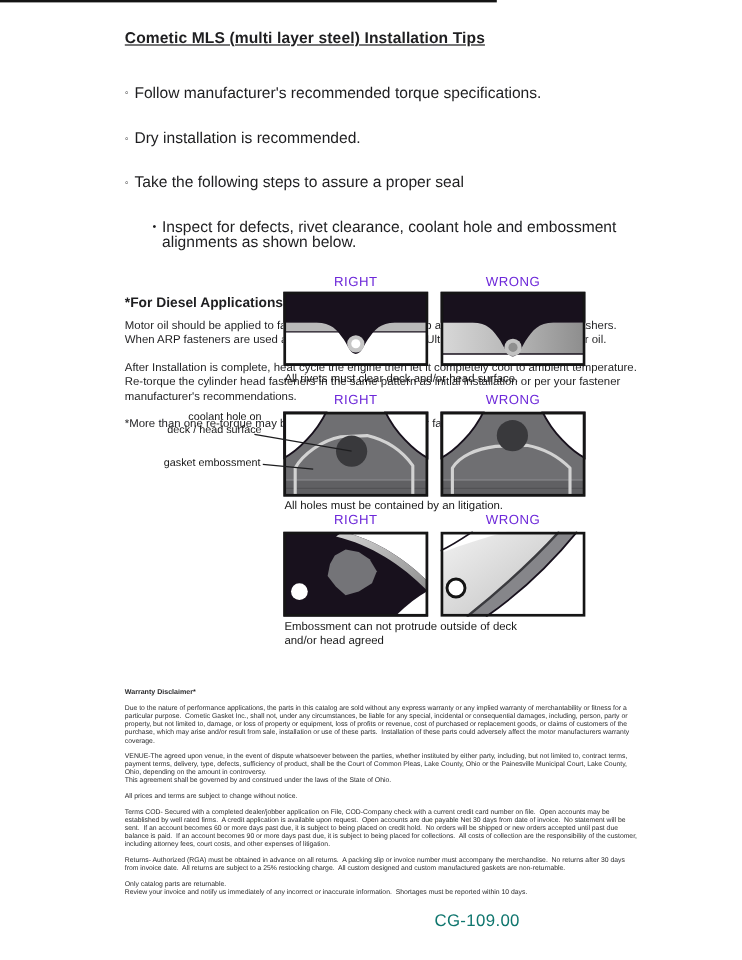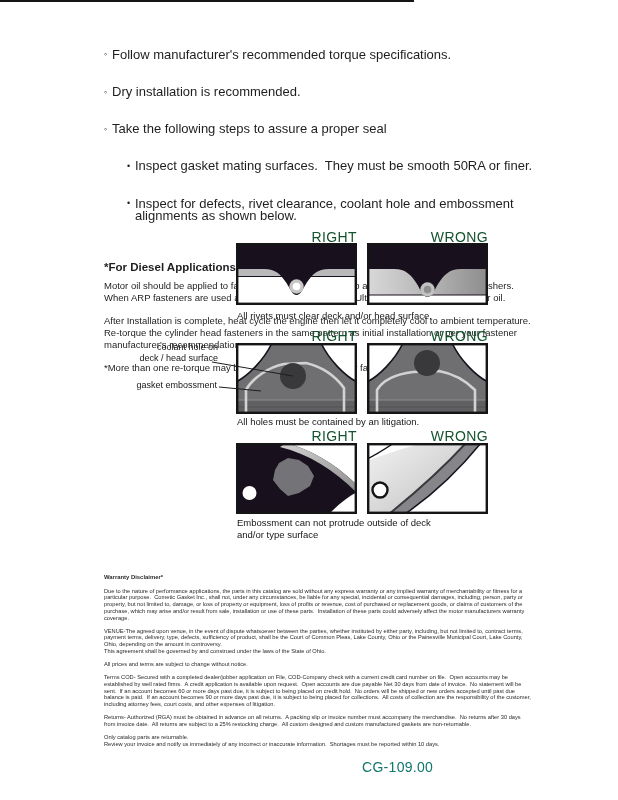--- a/index.html
+++ b/index.html
@@ -12,46 +12,46 @@
   .title{font-size:13px;font-weight:bold;text-decoration:underline;margin:0 0 8px 0;letter-spacing:.1px;}
   .blist{font-size:13px;line-height:12.4px;white-space:pre-wrap;}
   .b1{position:relative;margin-left:8px;}
   .b1::before{content:"◦";position:absolute;left:-8px;top:-0.5px;font-size:9px;}
   .b2{position:relative;margin-left:31px;}
   .b2::before{content:"•";position:absolute;left:-8px;top:-0.5px;font-size:9px;}
   .diesel-h{font-size:11.5px;font-weight:bold;margin:14px 0 7px 0;}
   .para{font-size:9.5px;line-height:12px;margin:0 0 11px 0;white-space:pre-wrap;}
 
   
-  .dlabel{position:absolute;width:121px;text-align:right;font-size:14px;letter-spacing:.4px;color:#14532d;}
+  .dlabel{position:absolute;width:121px;text-align:center;font-size:11px;letter-spacing:.4px;color:#6d28d9;}
   .panel{position:absolute;}
   .panel svg{display:block;}
   .caption{position:absolute;font-size:9.5px;color:#161616;white-space:pre-wrap;}
   .ann{position:absolute;text-align:right;font-size:9px;line-height:10.5px;color:#161616;}
   .ann-overlay{position:absolute;left:105px;top:330px;z-index:5;}
 
   
   .legal{position:absolute;left:104px;top:574px;width:429px;font-size:5.7px;line-height:6.7px;color:#2a2a2c;}
   .legal .lh{font-weight:bold;font-size:5.9px;margin:0 0 7px 0;}
   .legal p{margin:0 0 6.5px 0;white-space:pre-wrap;}
   .legal .nogap{margin-bottom:0;}
   .footer-code{position:absolute;left:362px;top:759px;font-size:14px;letter-spacing:.3px;color:#0f766e;}
 </style>
 </head>
 <body>
 
 <div class="page">
   <div class="topline"></div>
 
   <div class="main">
+    <div class="title">Cometic MLS (multi layer steel) Installation Tips</div>
     <div class="blist">
       <div class="b1">Follow manufacturer's recommended torque specifications.</div>
       <div class="b1">Dry installation is recommended.</div>
       <div class="b1">Take the following steps to assure a proper seal</div>
-      <div class="b2">Inspect gasket mating surfaces.  They must be smooth 50RA or finer.</div>
       <div class="b2">Inspect for defects, rivet clearance, coolant hole and embossment alignments as shown below.</div>
     </div>
     <div class="diesel-h">*For Diesel Applications*</div>
     <p class="para">Motor oil should be applied to fastener threads as well as top and bottom of the fastener washers. When ARP fasteners are used apply the included lubricant (Ultra-Torque®) in place of motor oil.</p>
     <p class="para">After Installation is complete, heat cycle the engine then let it completely cool to ambient temperature. Re-torque the cylinder head fasteners in the same pattern as initial installation or per your fastener manufacturer's recommendations.</p>
     <p class="para">*More than one re-torque may be required to achieve proper fastener stretch*</p>
   </div>
 
   <div class="dlabel" style="left:236px;top:229px;">RIGHT</div>
   <div class="dlabel" style="left:367px;top:229px;">WRONG</div>
@@ -161,21 +161,21 @@
       <path d="M0,0 H27 C18,6 9,12 0,16 Z" fill="#ffffff"></path>
       <path d="M27,0 C18,6 9,12 0,16" stroke="#18111d" stroke-width="1.4" fill="none"></path>
       <path d="M99,0 H114 C92,27 64,53 38,71 H22 C48,50 76,25 99,0 Z" fill="#86868a"></path>
       <path d="M99,0 C76,25 48,50 22,71" stroke="#3a3a3e" stroke-width="2" fill="none"></path>
       <path d="M114,0 C92,27 64,53 38,71" stroke="#18111d" stroke-width="1.5" fill="none"></path>
       <circle cx="13" cy="47" r="7.5" fill="#ffffff" stroke="#141414" stroke-width="2.4"></circle>
       <rect x="1.2" y="1.2" width="118.6" height="68.6" fill="none" stroke="#151515" stroke-width="2.4"></rect>
     </svg>
   </div>
   <div class="caption" style="left:237px;top:517px;text-align:center;">Embossment can not protrude outside of deck</div>
-  <div class="caption" style="left:237px;top:528.5px;">and/or type surface</div>
+  <div class="caption" style="left:237px;top:528.5px;">and/or head agreed</div>
 
   <div class="legal">
     <div class="lh">Warranty Disclaimer*</div>
     <p>Due to the nature of performance applications, the parts in this catalog are sold without any express warranty or any implied warranty of merchantability or fitness for a particular purpose.  Cometic Gasket Inc., shall not, under any circumstances, be liable for any special, incidental or consequential damages, including, person, party or property, but not limited to, damage, or loss of property or equipment, loss of profits or revenue, cost of purchased or replacement goods, or claims of customers of the purchase, which may arise and/or result from sale, installation or use of these parts.  Installation of these parts could adversely affect the motor manufacturers warranty coverage.</p>
     <p class="nogap">VENUE-The agreed upon venue, in the event of dispute whatsoever between the parties, whether instituted by either party, including, but not limited to, contract terms, payment terms, delivery, type, defects, sufficiency of product, shall be the Court of Common Pleas, Lake County, Ohio or the Painesville Municipal Court, Lake County, Ohio, depending on the amount in controversy.</p>
     <p>This agreement shall be governed by and construed under the laws of the State of Ohio.</p>
     <p>All prices and terms are subject to change without notice.</p>
     <p>Terms COD- Secured with a completed dealer/jobber application on File, COD-Company check with a current credit card number on file.  Open accounts may be established by well rated firms.  A credit application is available upon request.  Open accounts are due payable Net 30 days from date of invoice.  No statement will be sent.  If an account becomes 60 or more days past due, it is subject to being placed on credit hold.  No orders will be shipped or new orders accepted until past due balance is paid.  If an account becomes 90 or more days past due, it is subject to being placed for collections.  All costs of collection are the responsibility of the customer, including attorney fees, court costs, and other expenses of litigation.</p>
     <p>Returns- Authorized (RGA) must be obtained in advance on all returns.  A packing slip or invoice number must accompany the merchandise.  No returns after 30 days from invoice date.  All returns are subject to a 25% restocking charge.  All custom designed and custom manufactured gaskets are non-returnable.</p>
     <p class="nogap">Only catalog parts are returnable.</p>

